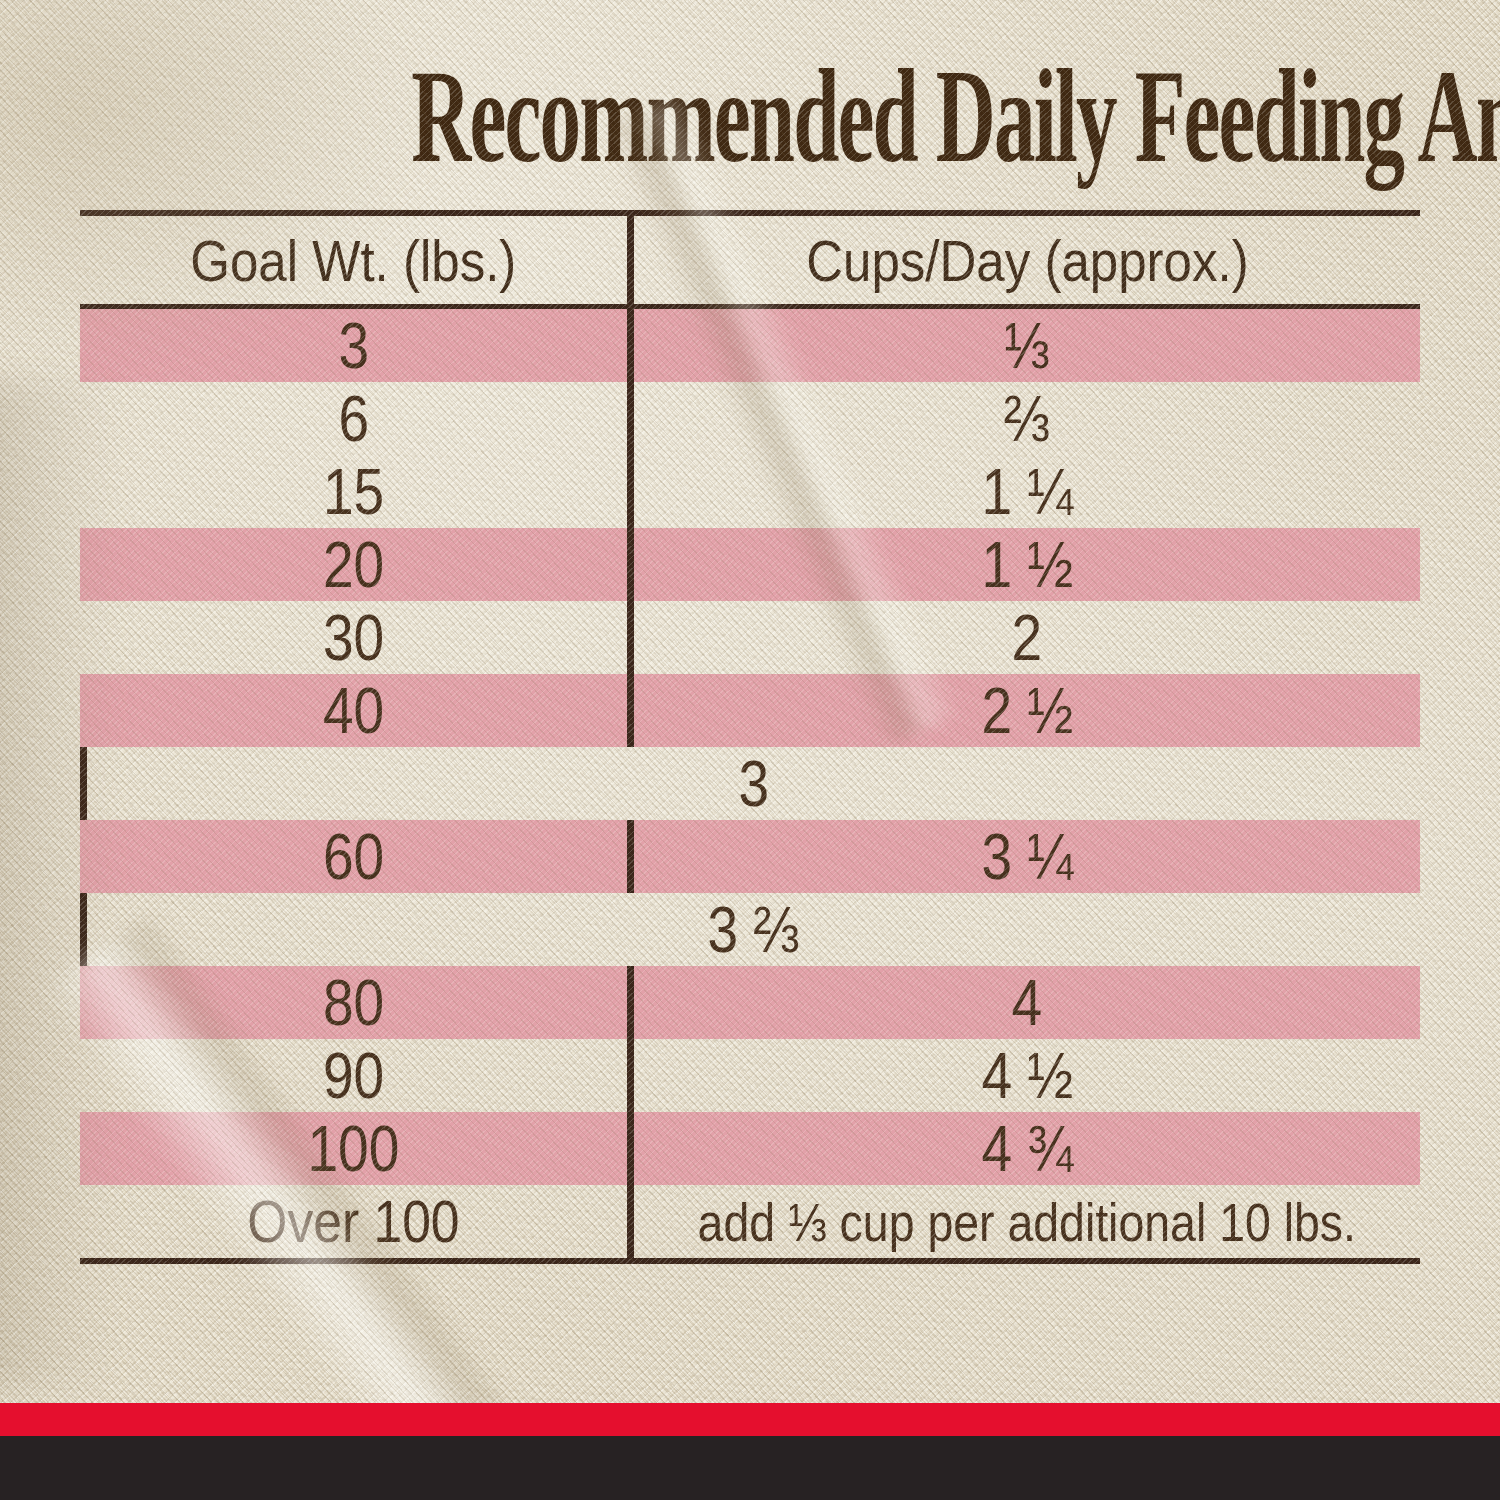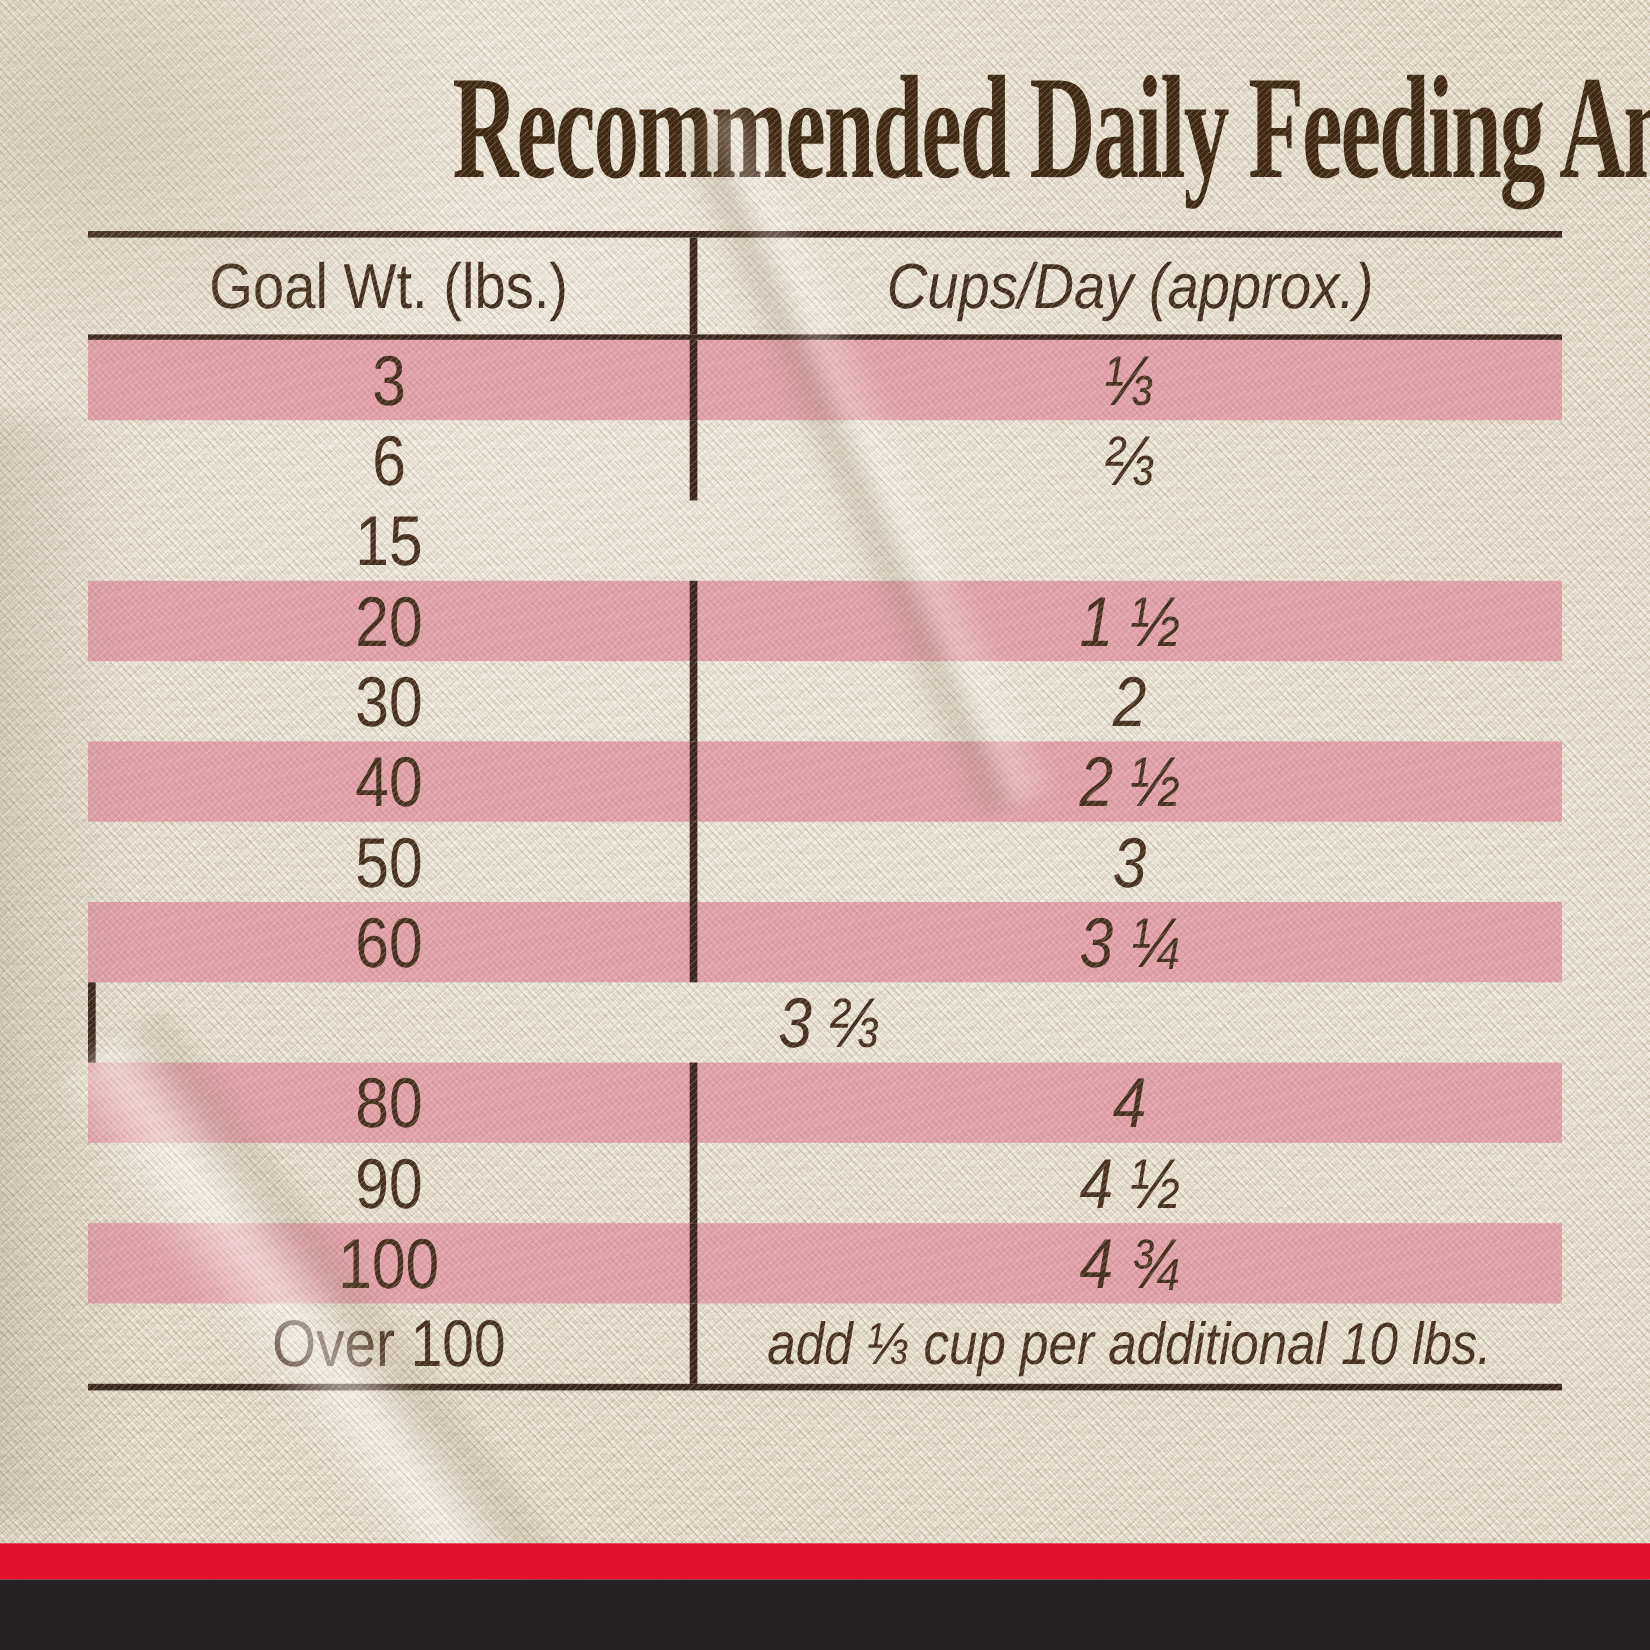--- a/index.html
+++ b/index.html
@@ -22,21 +22,21 @@
     transform:scaleX(0.62);transform-origin:50% 50%;
   }
   .ftable{
     position:absolute;left:80px;top:210px;width:1340px;z-index:10;
     border-top:6px solid #3a251a;border-bottom:6px solid #3a251a;
     box-sizing:border-box;
   }
   .thead{display:flex;height:88px;border-bottom:5px solid #3a251a;}
   .th,.cell{display:flex;align-items:center;justify-content:center;box-sizing:border-box;}
   .col-wt{width:547px;}
-  .col-cups{flex:1;border-left:7px solid #3a251a;font-style:italic;}
+  .col-cups{flex:1;border-left:7px solid #3a251a;}
   .th .cond{
     display:inline-block;font-size:58px;font-weight:500;color:#412d1b;
     transform:scaleX(0.88);transform-origin:50% 50%;white-space:nowrap;
   }
   .row{display:flex;height:73px;}
   .row.pink{background:#e2a1a9;}
   .cell .cond{
     display:inline-block;font-size:64px;font-weight:500;color:#46301d;
     transform:scaleX(0.86);transform-origin:50% 50%;white-space:nowrap;
   }
@@ -91,20 +91,23 @@
             <span class="cond">6</span>
           </div>
         <div class="cell col-cups">
             <span class="cond">⅔</span>
           </div>
       </div>
       <div class="row">
         <div class="cell col-wt">
             <span class="cond">15</span>
           </div>
+        <div class="cell col-cups">
+            <span class="cond">1 ¼</span>
+          </div>
       </div>
       <div class="row pink">
         <div class="cell col-wt">
             <span class="cond">20</span>
           </div>
         <div class="cell col-cups">
             <span class="cond">1 ½</span>
           </div>
       </div>
       <div class="row">
@@ -117,23 +120,20 @@
       </div>
       <div class="row pink">
         <div class="cell col-wt">
             <span class="cond">40</span>
           </div>
         <div class="cell col-cups">
             <span class="cond">2 ½</span>
           </div>
       </div>
       <div class="row">
-        <div class="cell col-wt">
-            <span class="cond">50</span>
-          </div>
         <div class="cell col-cups">
             <span class="cond">3</span>
           </div>
       </div>
       <div class="row pink">
         <div class="cell col-wt">
             <span class="cond">60</span>
           </div>
         <div class="cell col-cups">
             <span class="cond">3 ¼</span>

